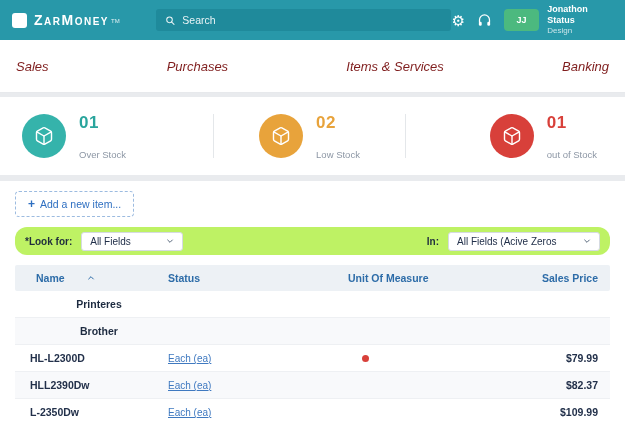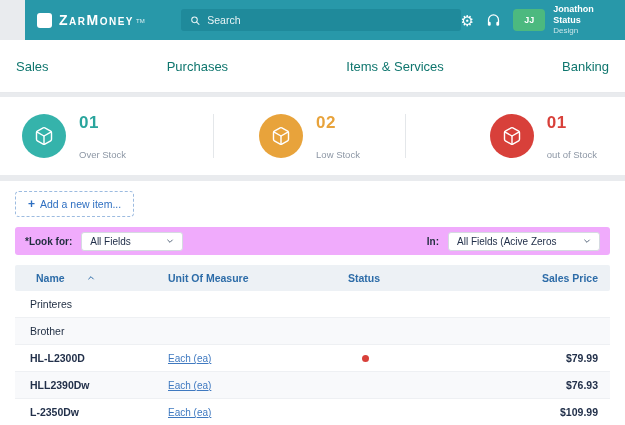--- a/index.html
+++ b/index.html
@@ -10,21 +10,20 @@
     display: flex;
     flex-direction: column;
   }
 
   
   .topbar {
     height: 40px; flex: 0 0 40px;
     background: #2898a9;
     display: flex; align-items: center;
     padding: 14px 12px;
-    margin-left: 25px;
   }
   .brand { display: flex; align-items: center; color: #fff; min-width: 138px; }
   .brand-mark { width: 15px; height: 15px; background: #fff; border-radius: 3px; margin-right: 7px; }
   .brand-text { font-size: 14px; font-weight: 600; letter-spacing: 1.5px; font-variant: small-caps; }
   .brand-tm { font-size: 6px; color: rgba(255,255,255,.85); margin-left: 2px; align-self: flex-start; margin-top: 6px; }
   .search {
     width: 308px; height: 22px;
     background: #1f8a9b; border-radius: 3px;
     display: flex; align-items: center; gap: 7px;
     padding: 0 9px; margin-left: 6px;
@@ -48,21 +47,21 @@
   .user-name { color: #fff; font-size: 9px; font-weight: 600; }
   .user-role { color: rgba(255,255,255,.75); font-size: 8px; }
 
   
   .nav {
     background: #fff; height: 53px; flex: 0 0 53px;
     display: flex; align-items: center; justify-content: space-between;
     padding: 0 16px;
     border-bottom: 1px solid #e7e9ec;
   }
-  .nav-item { font-size: 13px; color: #0f766e; font-weight: 500; cursor: pointer; }
+  .nav-item { font-size: 13px; color: #7f1d1d; font-weight: 500; cursor: pointer; font-style: italic; }
 
   
   .stats {
     background: #fff; margin-top: 4px;
     height: 78px; flex: 0 0 78px;
     display: flex; align-items: center;
     padding: 0 22px;
   }
   .stat { flex: 1; display: flex; align-items: center; gap: 13px; }
   .stat.center { justify-content: center; }
@@ -88,21 +87,21 @@
     display: inline-flex; align-items: center; gap: 5px;
     align-self: flex-start;
     font-size: 10.5px; color: #2e6fc1; font-weight: 500;
     border: 1px dashed #9cbbe0; border-radius: 4px;
     padding: 5px 12px; background: #fff; cursor: pointer;
   }
   .add-plus { font-size: 12px; font-weight: 600; }
 
   .filterbar {
     margin-top: 10px;
-    background: #f0abfc; border-radius: 3px;
+    background: #bef264; border-radius: 12px;
     height: 28px; flex: 0 0 28px;
     display: flex; align-items: center;
     padding: 0 10px;
   }
   .flabel { font-size: 10px; font-weight: 700; color: #1f2c3d; margin-right: 9px; }
   .select {
     background: #fff; border: 1px solid #d5dae1; border-radius: 3px;
     height: 19px; display: flex; align-items: center; justify-content: space-between;
     padding: 0 8px; font-size: 10px; color: #22304a; cursor: pointer;
   }
@@ -126,21 +125,21 @@
   .th.price-col, .td.price-col { text-align: right; padding-right: 12px; }
   .th.name-col { display: flex; align-items: center; gap: 22px; padding-left: 21px; }
   .trow {
     height: 27px;
     border-bottom: 1px solid #eef0f3;
     font-size: 10.5px;
     cursor: pointer;
   }
   .tbody .trow:nth-child(even) { background: #f8f9fb; }
   .td.name-col { font-weight: 700; color: #22304a; }
-  .trow.group .td.name-col { font-weight: 400; color: #1d2b40; }
+  .trow.group .td.name-col { font-weight: 700; color: #1d2b40; text-align: center; }
   .unit-link { color: #3f79c0; text-decoration: underline; font-size: 10px; }
   .status-dot {
     width: 7px; height: 7px; border-radius: 50%;
     background: #d8403a; display: inline-block; margin-left: 14px;
   }
   .td.price-col { font-weight: 700; color: #22304a; }
 </style>
 </head>
 <body>
 
@@ -257,22 +256,22 @@
   </div>
 
   <div class="table">
     <div class="thead">
       <div class="th name-col">
         <span>Name</span>
         <svg width="8" height="8" viewBox="0 0 24 24" fill="none" stroke="#2d6ca8" stroke-width="3" stroke-linecap="round">
             <polyline points="5 15 12 8 19 15"></polyline>
           </svg>
       </div>
+      <div class="th">Status</div>
       <div class="th">Unit Of Measure</div>
-      <div class="th">Status</div>
       <div class="th price-col">Sales Price</div>
     </div>
 
     <div class="tbody">
       <div class="trow group">
         <div class="td name-col">Printeres</div>
         <div class="td"></div>
         <div class="td"></div>
         <div class="td price-col"></div>
       </div>
@@ -294,21 +293,21 @@
         </div>
         <div class="td price-col">$79.99</div>
       </div>
 
       <div class="trow">
         <div class="td name-col">HLL2390Dw</div>
         <div class="td">
           <a class="unit-link">Each (ea)</a>
         </div>
         <div class="td"></div>
-        <div class="td price-col">$76.93</div>
+        <div class="td price-col">$82.37</div>
       </div>
 
       <div class="trow">
         <div class="td name-col">L-2350Dw</div>
         <div class="td">
           <a class="unit-link">Each (ea)</a>
         </div>
         <div class="td"></div>
         <div class="td price-col">$109.99</div>
       </div>

